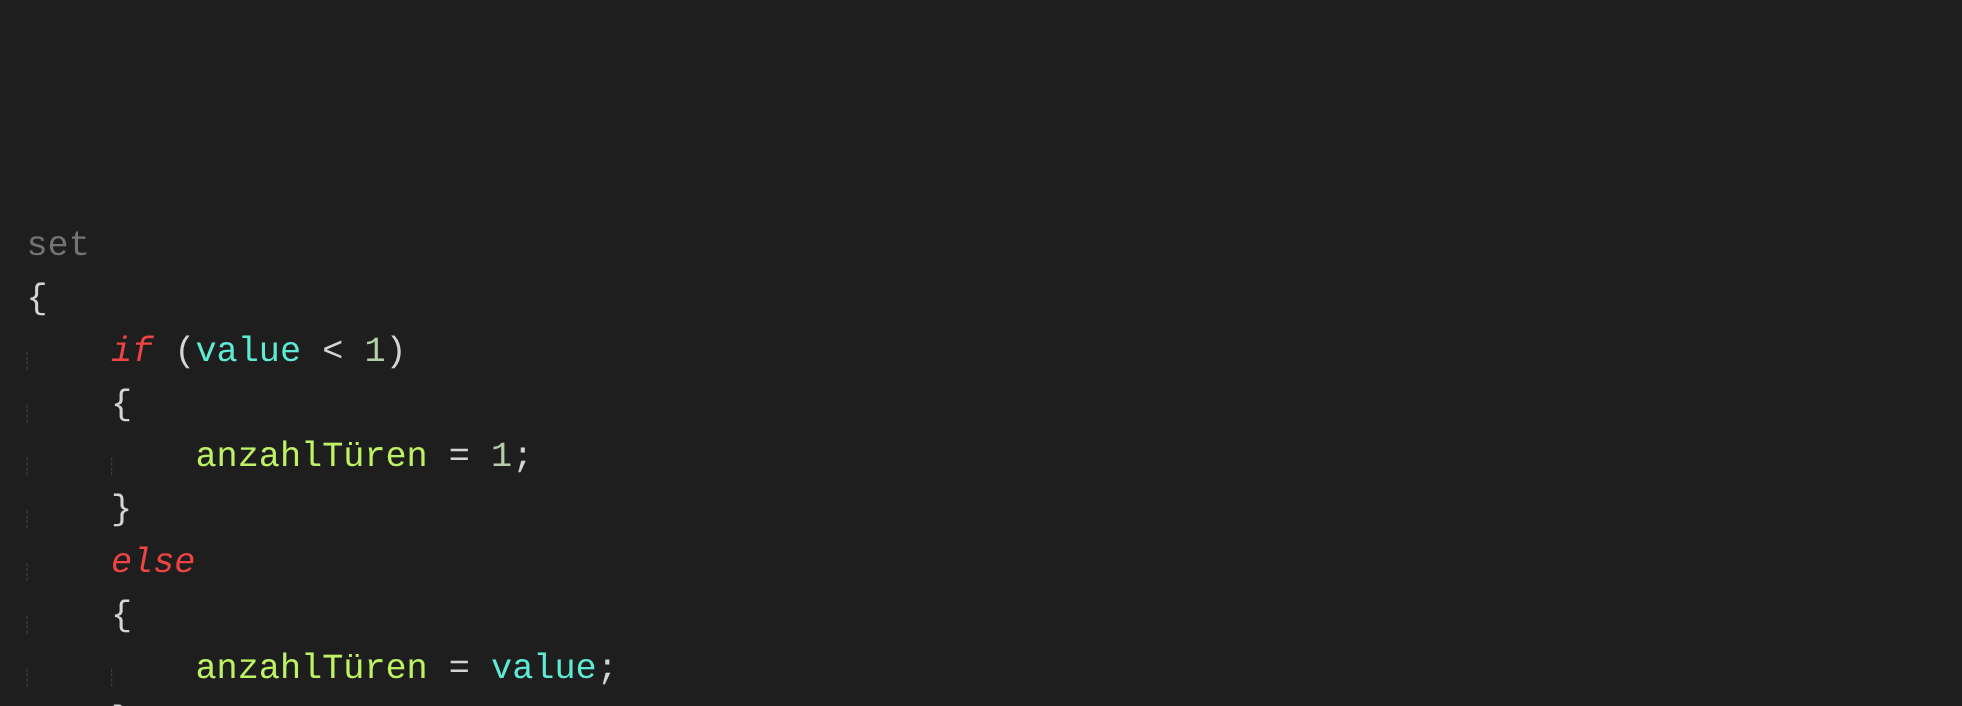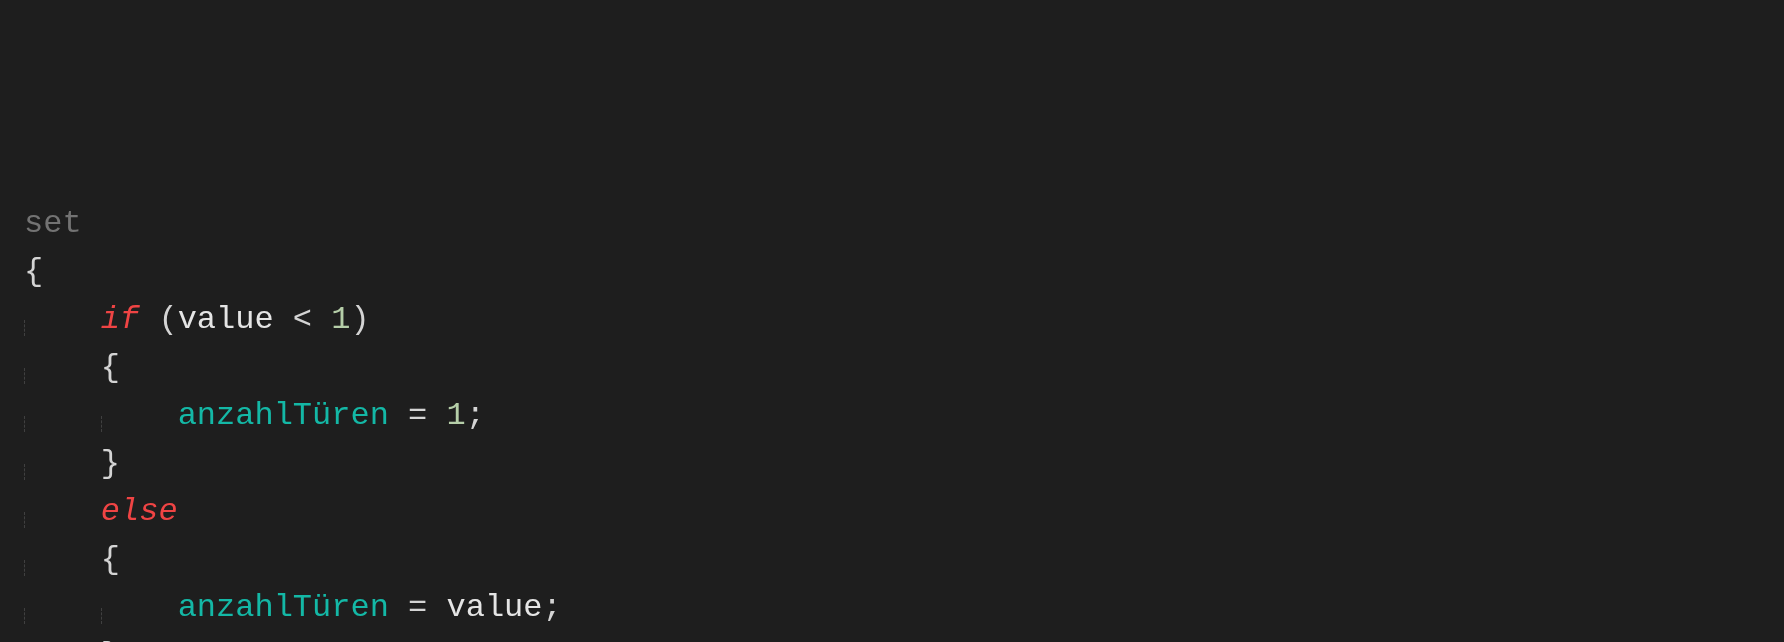--- a/index.html
+++ b/index.html
@@ -23,22 +23,22 @@
     content: "";
     position: absolute;
     left: 0;
     top: -0.25em;
     bottom: -0.25em;
     border-left: 1px dashed #404040;
   }
   .sp { display: inline-block; width: 1ch; }
   .kw-accessor { color: #737373; }
   .kw-control  { color: #ef4444; font-style: italic; }
-  .kw-value    { color: #e5e5e5; }
-  .ident       { color: #14b8a6; }
+  .kw-value    { color: #5eead4; }
+  .ident       { color: #bef264; }
   .punct       { color: #d4d4d4; }
   .op          { color: #d4d4d4; }
   .num         { color: #b5cea8; }
   .brace-top   { color: #d4d4d4; }
 </style>
 </head>
 <body>
 
 
 

